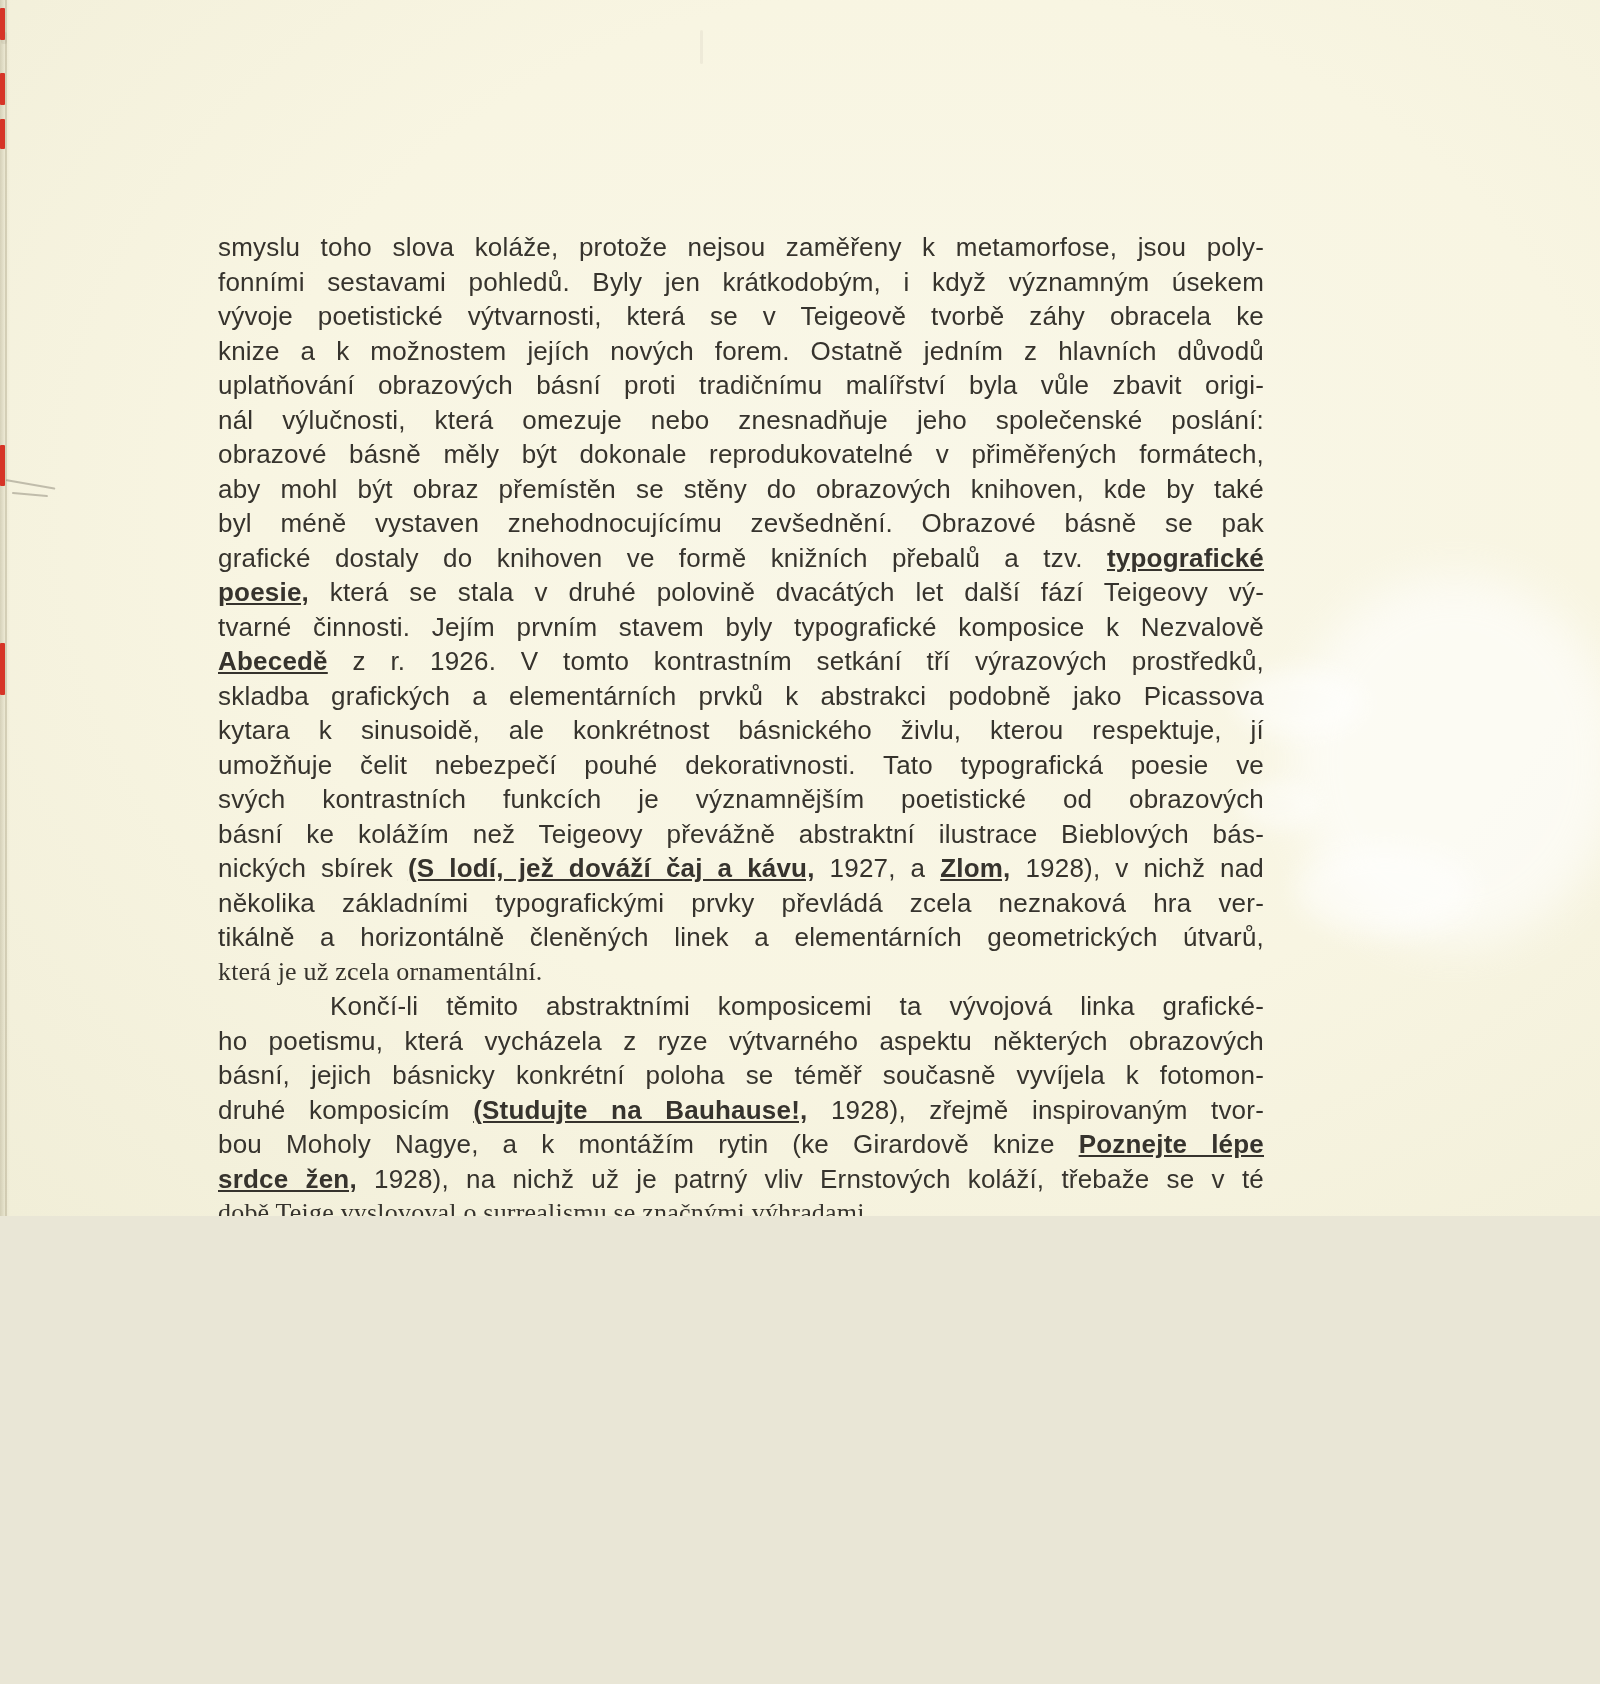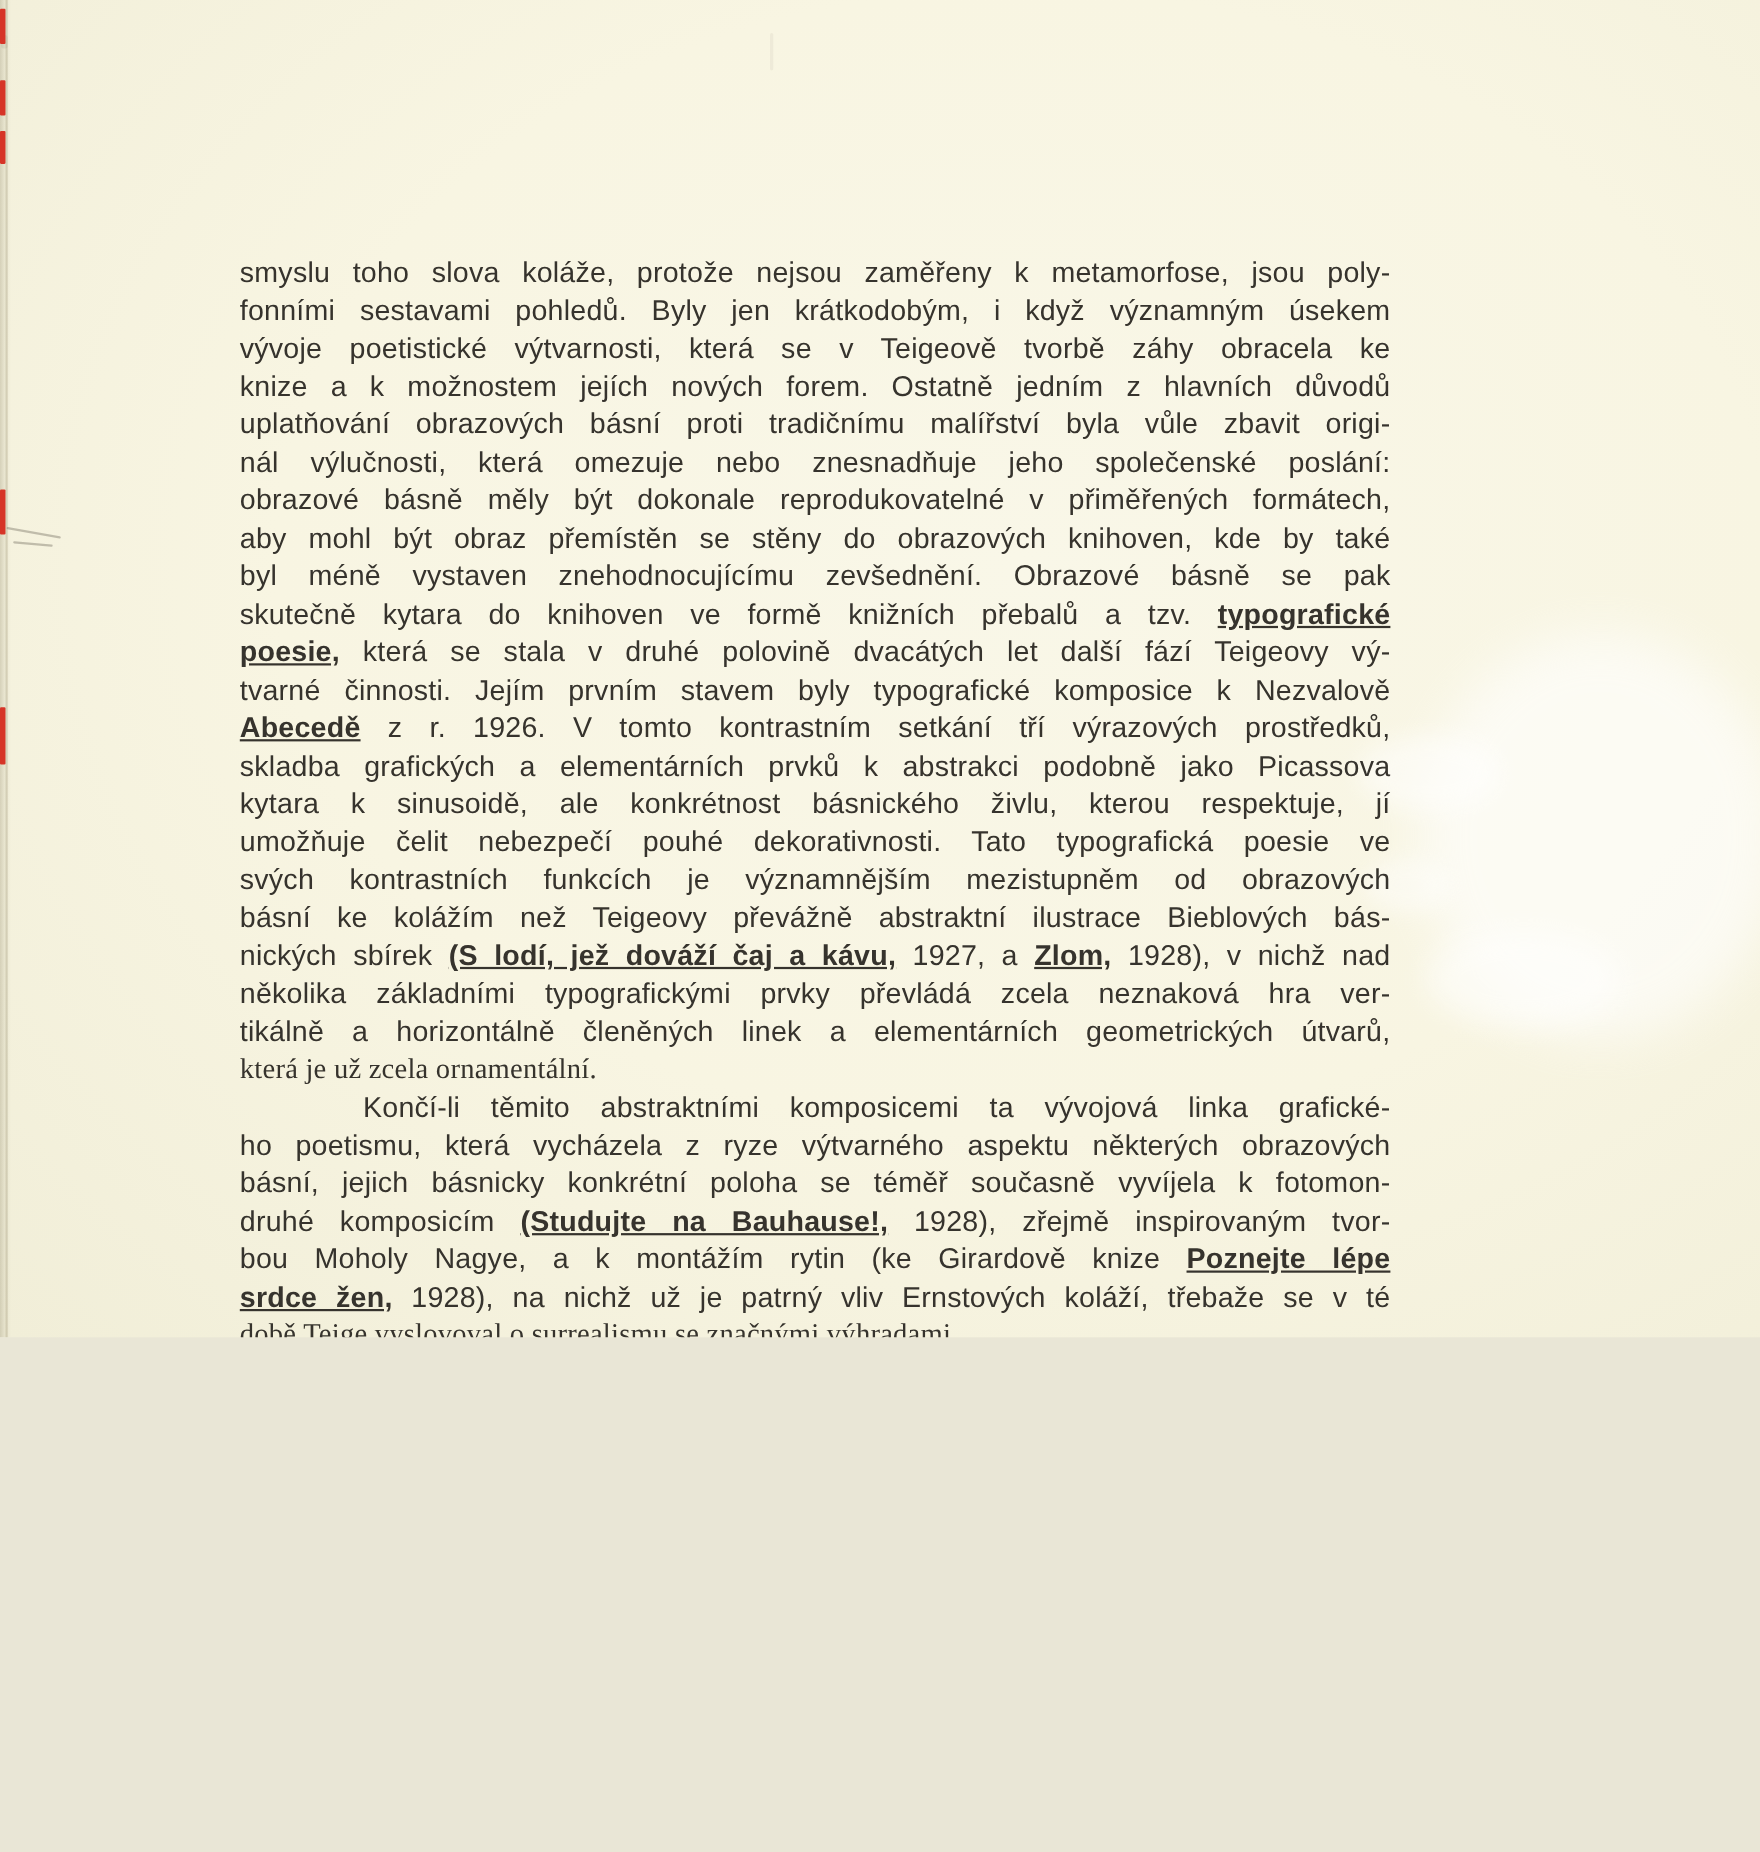--- a/index.html
+++ b/index.html
@@ -94,28 +94,28 @@
   <div id="text-block" class="text-block" style="color: rgb(54, 51, 45);">
       <div class="line"><span>smyslu toho slova koláže, protože nejsou zaměřeny k metamorfose, jsou poly-</span></div>
       <div class="line"><span>fonními sestavami pohledů. Byly jen krátkodobým, i když významným úsekem</span></div>
       <div class="line"><span>vývoje poetistické výtvarnosti, která se v Teigeově tvorbě záhy obracela ke</span></div>
       <div class="line"><span>knize a k možnostem jejích nových forem. Ostatně jedním z hlavních důvodů</span></div>
       <div class="line"><span>uplatňování obrazových básní proti tradičnímu malířství byla vůle zbavit origi-</span></div>
       <div class="line"><span>nál výlučnosti, která omezuje nebo znesnadňuje jeho společenské poslání:</span></div>
       <div class="line"><span>obrazové básně měly být dokonale reprodukovatelné v přiměřených formátech,</span></div>
       <div class="line"><span>aby mohl být obraz přemístěn se stěny do obrazových knihoven, kde by také</span></div>
       <div class="line"><span>byl méně vystaven znehodnocujícímu zevšednění. Obrazové básně se pak</span></div>
-      <div class="line"><span>skutečně kytara do knihoven ve formě knižních přebalů a tzv. </span><span class="b">typografické</span></div>
+      <div class="line"><span>grafické dostaly do knihoven ve formě knižních přebalů a tzv. </span><span class="b">typografické</span></div>
       <div class="line"><span class="b">poesie,</span><span> která se stala v druhé polovině dvacátých let další fází Teigeovy vý-</span></div>
       <div class="line"><span>tvarné činnosti. Jejím prvním stavem byly typografické komposice k Nezvalově</span></div>
       <div class="line"><span class="b">Abecedě</span><span> z r. 1926. V tomto kontrastním setkání tří výrazových prostředků,</span></div>
       <div class="line"><span>skladba grafických a elementárních prvků k abstrakci podobně jako Picassova</span></div>
       <div class="line"><span>kytara k sinusoidě, ale konkrétnost básnického živlu, kterou respektuje, jí</span></div>
       <div class="line"><span>umožňuje čelit nebezpečí pouhé dekorativnosti. Tato typografická poesie ve</span></div>
-      <div class="line"><span>svých kontrastních funkcích je významnějším mezistupněm od obrazových</span></div>
+      <div class="line"><span>svých kontrastních funkcích je významnějším poetistické od obrazových</span></div>
       <div class="line"><span>básní ke kolážím než Teigeovy převážně abstraktní ilustrace Bieblových bás-</span></div>
       <div class="line"><span>nických sbírek </span><span class="b">(S lodí, jež dováží čaj a kávu,</span><span> 1927, a </span><span class="b">Zlom,</span><span> 1928), v nichž nad</span></div>
       <div class="line"><span>několika základními typografickými prvky převládá zcela neznaková hra ver-</span></div>
       <div class="line"><span>tikálně a horizontálně členěných linek a elementárních geometrických útvarů,</span></div>
       <div class="line flush"><span>která je už zcela ornamentální.</span></div>
       <div class="line" style="text-indent: 112px;"><span>Končí-li těmito abstraktními komposicemi ta vývojová linka grafické-</span></div>
       <div class="line"><span>ho poetismu, která vycházela z ryze výtvarného aspektu některých obrazových</span></div>
       <div class="line"><span>básní, jejich básnicky konkrétní poloha se téměř současně vyvíjela k fotomon-</span></div>
       <div class="line"><span>druhé komposicím </span><span class="b">(Studujte na Bauhause!,</span><span> 1928), zřejmě inspirovaným tvor-</span></div>
       <div class="line"><span>bou Moholy Nagye, a k montážím rytin (ke Girardově knize </span><span class="b">Poznejte lépe</span></div>

